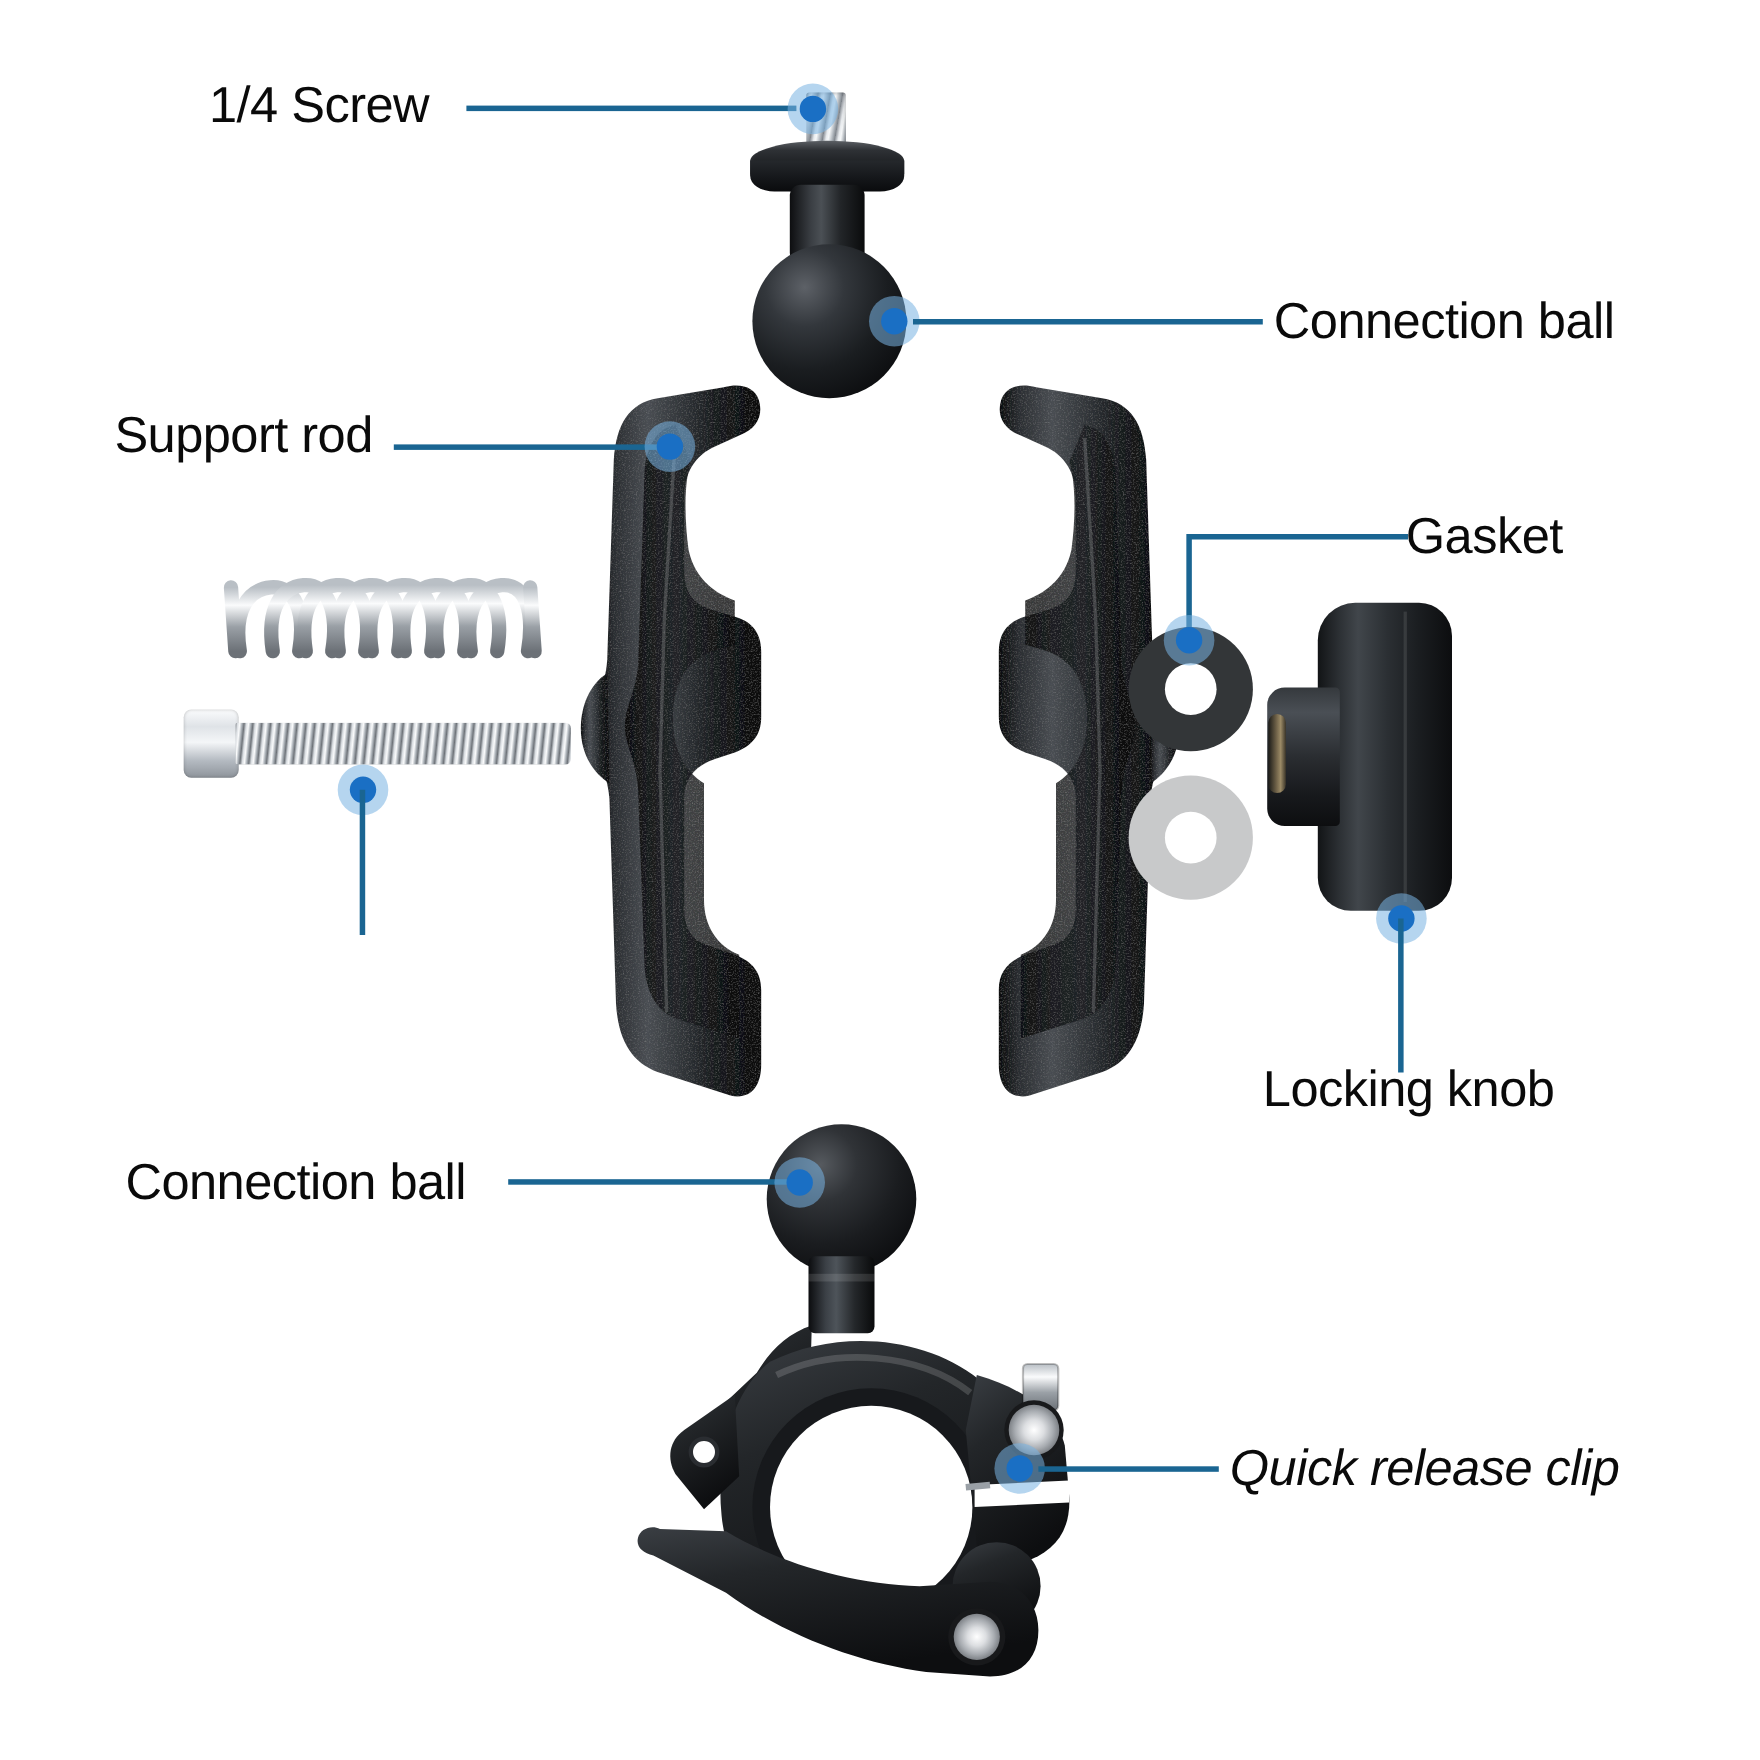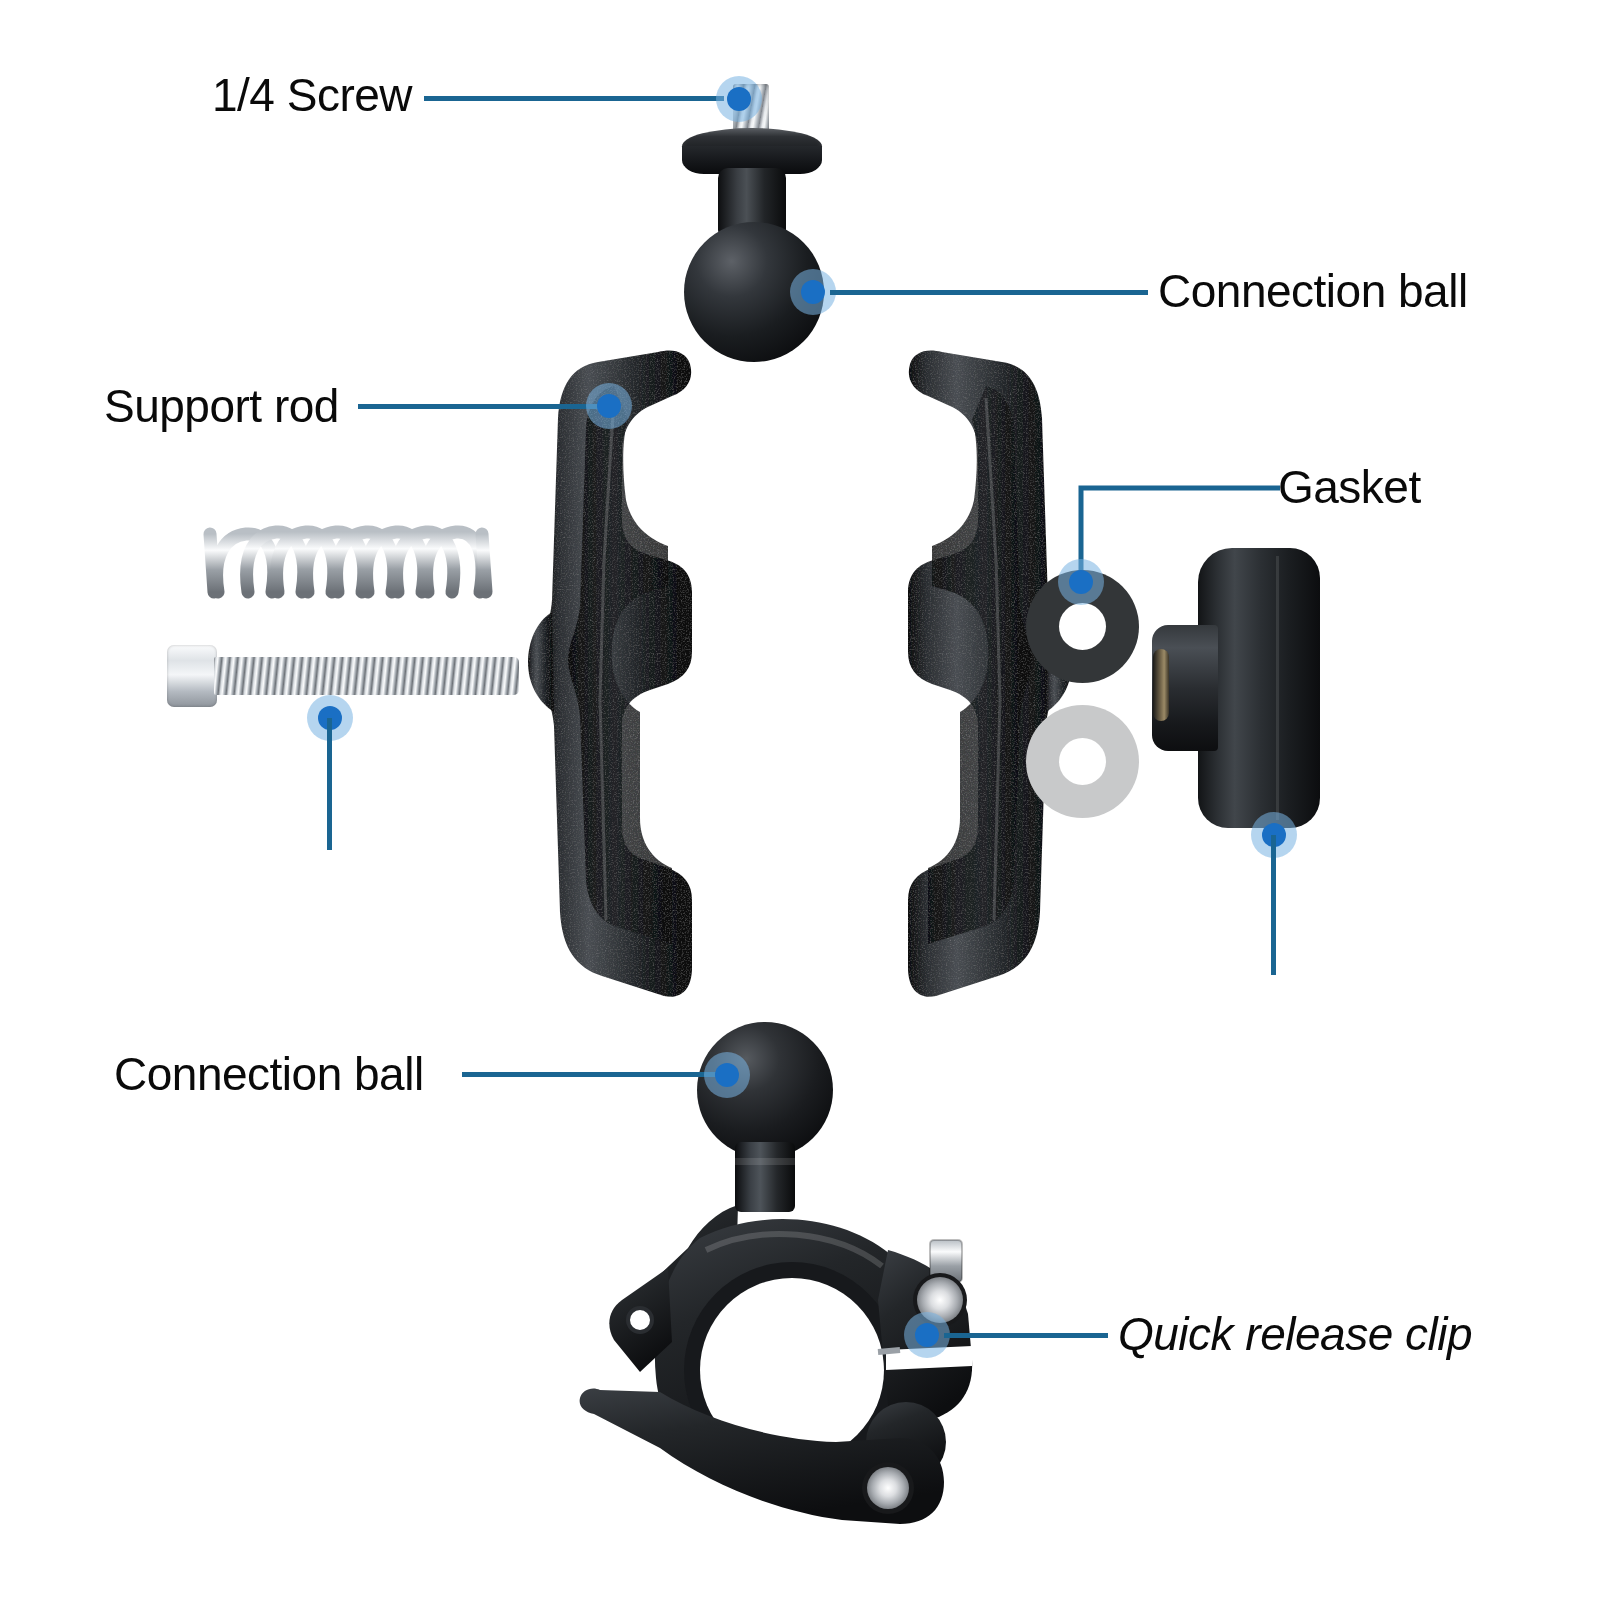--- a/index.html
+++ b/index.html
@@ -456,40 +456,41 @@
 
   <div class="knob-body"></div>
   <div class="knob-hub"></div>
   <div class="knob-insert"></div>
   <div class="knob-seam"></div>
 
   <div class="ball-bot"></div>
   <div class="stem-bot"></div>
   <div class="stem-ring"></div>
 
-  <div class="label" style="left:212px; top:72px;">1/4 Screw</div>
+  <div class="label" style="left:190px; top:72px;">1/4 Screw</div>
   <div class="leader-h" style="left:424px; top:96px; width:300px;"></div>
   <div class="dot" style="left:716px; top:76px;"></div>
 
   <div class="dot" style="left:790px; top:269px;"></div>
   <div class="leader-h" style="left:830px; top:290px; width:318px;"></div>
   <div class="label" style="left:1158px; top:268px;">Connection ball</div>
 
-  <div class="label" style="left:104px; top:383px;text-align:center;">Support rod</div>
+  <div class="label" style="left:104px; top:372px;text-align:center;">Support rod</div>
   <div class="leader-h" style="left:358px; top:404px; width:250px;"></div>
   <div class="dot" style="left:586px; top:383px;"></div>
 
   <div class="dot" style="left:1058px; top:559px;"></div>
   <div class="label" style="left:1278px; top:464px;text-align:center;">Gasket</div>
 
   <div class="dot" style="left:307px; top:695px;"></div>
   <div class="leader-v" style="left:327px; top:718px; height:132px;"></div>
 
   <div class="dot" style="left:1251px; top:812px;"></div>
   <div class="leader-v" style="left:1271px; top:835px; height:140px;"></div>
+  <div class="label" style="left:1148px; top:966px;">Locking knob</div>
 
   <div class="label" style="left:114px; top:1051px;">Connection ball</div>
   <div class="leader-h" style="left:462px; top:1072px; width:260px;"></div>
   <div class="dot" style="left:704px; top:1052px;"></div>
 
   <div class="dot" style="left:904px; top:1312px;"></div>
   <div class="leader-h" style="left:944px; top:1333px; width:164px;"></div>
   <div class="label" style="left:1118px; top:1311px;font-style:italic;">Quick release clip</div>
 
 </div>

